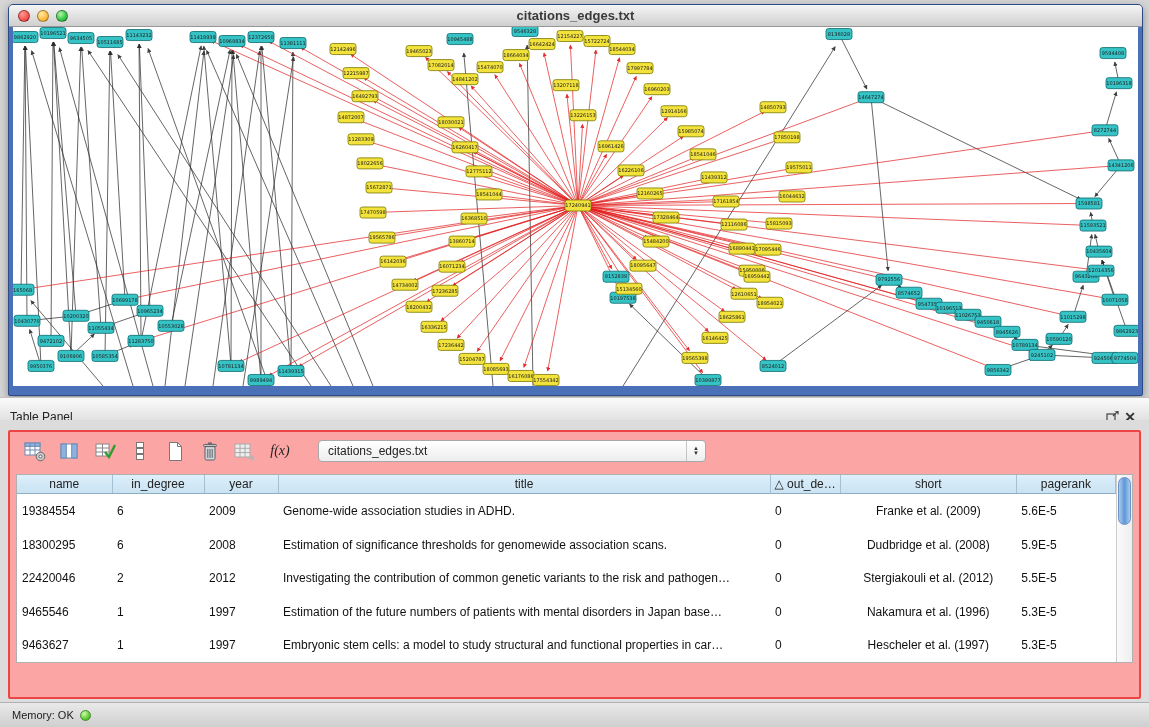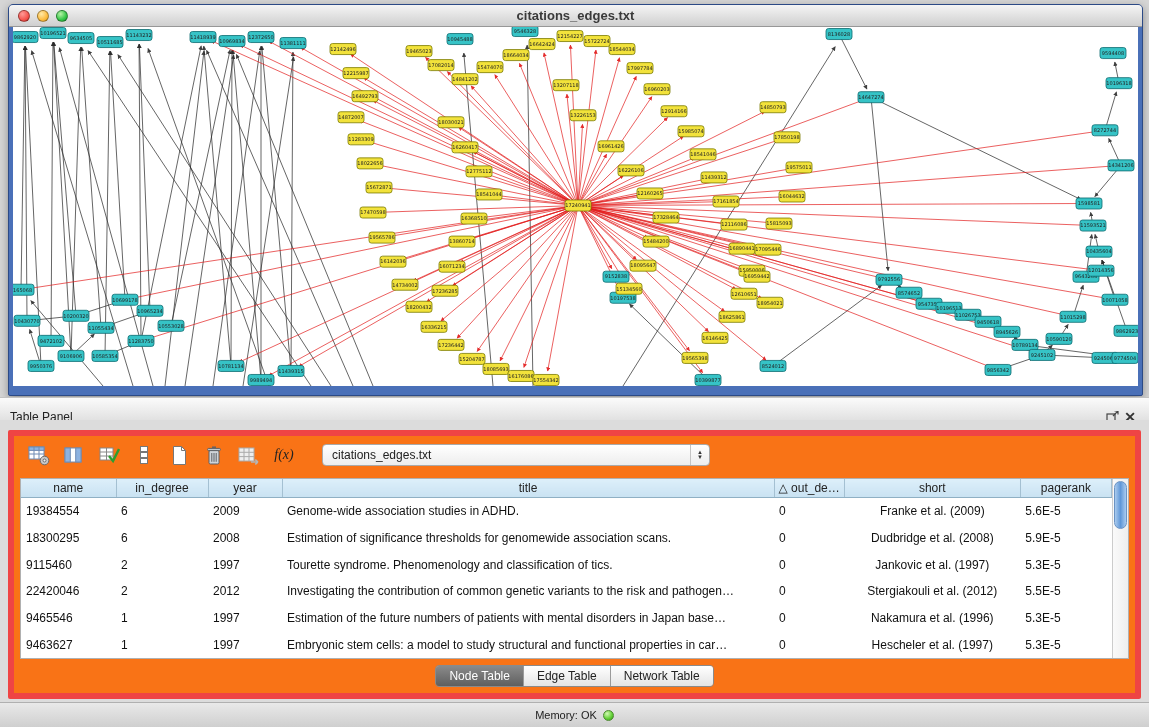--- a/index.html
+++ b/index.html
@@ -33,21 +33,21 @@
       display:flex;align-items:center;padding:0 10px;font-size:12px;color:#222;}
   #panel-header .spacer{flex:1;}
   .hdr-icon{display:inline-flex;align-items:center;justify-content:center;width:18px;height:16px;
       color:#444;cursor:default;}
   .hdr-icon svg{display:block;}
   #panel-close{font-size:14px;font-weight:bold;color:#333;}
 
   
   #panel-body{position:absolute;top:420px;left:0;width:1149px;height:283px;background:#dcdcdc;}
   #content-box{position:absolute;left:8px;right:8px;top:10px;bottom:4px;
-      background:#f97316;border:6px solid #ef4444;border-radius:2px;}
+      background:#fca5a5;border:2px solid #ef4444;border-radius:2px;}
 
   
   #table-toolbar{position:absolute;left:0;right:0;top:0;height:38px;display:flex;align-items:center;
       padding:0 12px;gap:9px;}
   .tbtn{display:inline-flex;align-items:center;justify-content:center;width:26px;height:26px;
       border-radius:3px;}
   #fx-label{font-family:"Liberation Serif",serif;font-style:italic;font-size:14px;color:#222;}
   #network-select{margin-left:16px;width:388px;height:22px;background:linear-gradient(#ffffff,#ededed);
       border:1px solid #a9a9a9;border-radius:4px;display:flex;align-items:center;
       font-size:12px;color:#222;box-sizing:border-box;}
@@ -75,21 +75,21 @@
   #tab-group{display:flex;border:1px solid #8a8a8a;border-radius:4px;overflow:hidden;height:20px;
       box-shadow:inset 0 1px 0 rgba(255,255,255,.6);}
   .seg-tab{display:flex;align-items:center;padding:0 13px;font-size:12px;color:#222;
       background:linear-gradient(#ffffff,#e4e4e4);border-left:1px solid #9a9a9a;}
   .seg-tab:first-child{border-left:none;}
   .seg-tab.active{background:linear-gradient(#8a8a8a,#5f5f5f);color:#fff;}
 
   
   #status-bar{position:absolute;bottom:0;left:0;width:1149px;height:24px;box-sizing:border-box;
       background:linear-gradient(#e9e9e9,#cfcfcf);border-top:1px solid #b0b0b0;
-      display:flex;align-items:center;justify-content:center;gap:6px;padding:12px 12px;
+      display:flex;align-items:center;justify-content:flex-start;gap:6px;padding:12px 12px;
       font-size:11px;color:#222;}
   #memory-led{width:11px;height:11px;border-radius:50%;border:1px solid #4c8a2f;box-sizing:border-box;
       background:radial-gradient(circle at 35% 30%,#d2f8b4,#67d33a 55%,#2f9416);}
 </style>
 </head>
 <body>
 
 <div id="app">
 
   <div id="net-window">
@@ -903,29 +903,20 @@
               <tr>
                 <td>18300295</td>
                 <td>6</td>
                 <td>2008</td>
                 <td>Estimation of significance thresholds for genomewide association scans.</td>
                 <td>0</td>
                 <td>Dudbridge et al. (2008)</td>
                 <td>5.9E-5</td>
               </tr>
               <tr>
-                <td>9115460</td>
-                <td>2</td>
-                <td>1997</td>
-                <td>Tourette syndrome. Phenomenology and classification of tics.</td>
-                <td>0</td>
-                <td>Jankovic et al. (1997)</td>
-                <td>5.3E-5</td>
-              </tr>
-              <tr>
                 <td>22420046</td>
                 <td>2</td>
                 <td>2012</td>
                 <td>Investigating the contribution of common genetic variants to the risk and pathogen…</td>
                 <td>0</td>
                 <td>Stergiakouli et al. (2012)</td>
                 <td>5.5E-5</td>
               </tr>
               <tr>
                 <td>9465546</td>
@@ -945,27 +936,20 @@
                 <td>Hescheler et al. (1997)</td>
                 <td>5.3E-5</td>
               </tr>
             </tbody>
         </table>
         <div id="v-scroll">
           <div id="v-thumb"></div>
         </div>
       </div>
 
-      <div id="tabs-row">
-        <div id="tab-group">
-            <div class="seg-tab active">Node Table</div>
-            <div class="seg-tab">Edge Table</div>
-            <div class="seg-tab">Network Table</div>
-          </div>
-      </div>
 
     </div>
   </div>
 
   <div id="status-bar">
     <span>Memory: OK</span>
     <span id="memory-led"></span>
   </div>
 
 </div>

